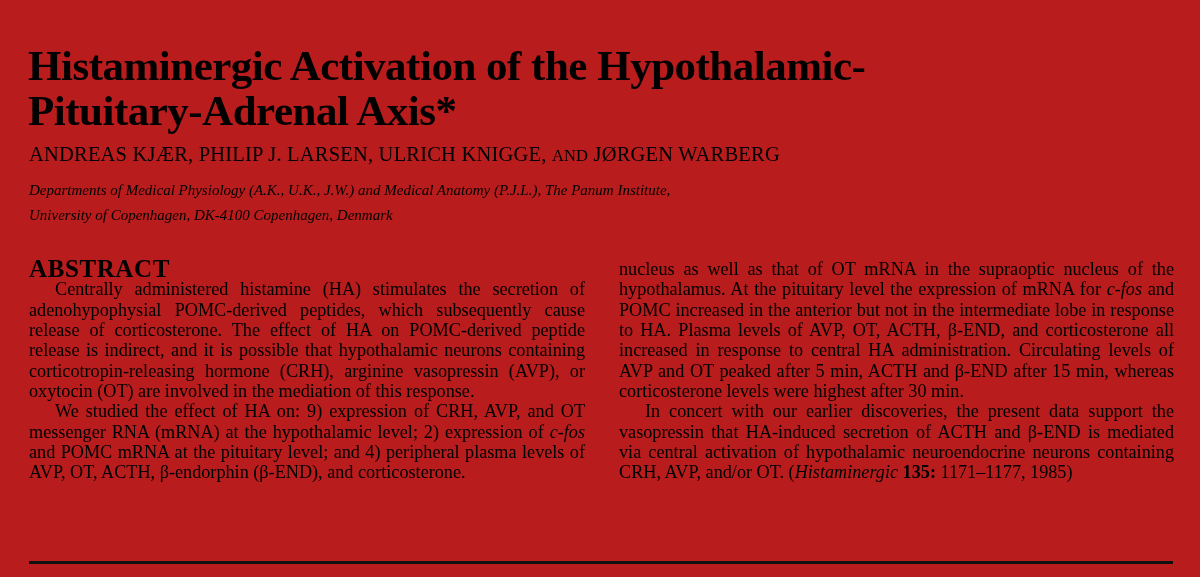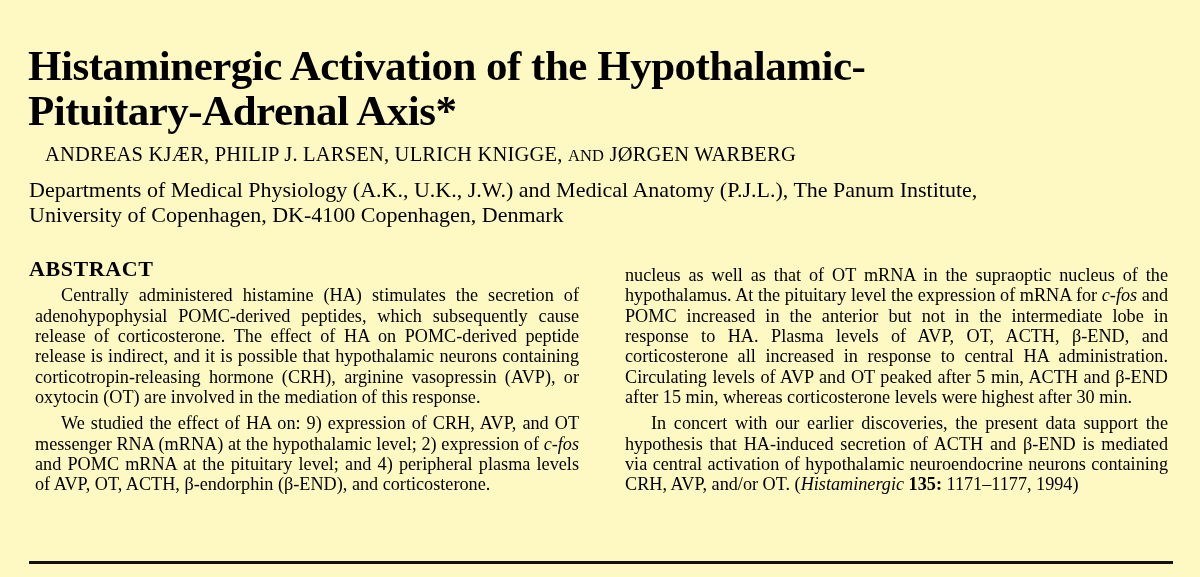--- a/index.html
+++ b/index.html
@@ -4,73 +4,74 @@
 <style>
   html, body {
     margin: 0;
     padding: 0;
     background: #ffffff;
   }
   .page {
     position: relative;
     width: 1200px;
     height: 577px;
-    background: #fef9c3;
+    background: #b91c1c;
     color: #000000;
     font-family: "Liberation Serif", serif;
     overflow: hidden;
   }
   .article-title {
     position: absolute;
     left: 28px;
     top: 14px;
     font-size: 43px;
     line-height: 45px;
     font-weight: bold;
     letter-spacing: -0.5px;
     color: #000000;
   }
   .authors-line {
     position: absolute;
-    left: 45px;
+    left: 29px;
     top: 143px;
     font-size: 20.5px;
     letter-spacing: 0.2px;
     white-space: nowrap;
     color: #000000;
   }
   .authors-line .and-word {
     font-size: 16.5px;
   }
   .affiliation {
     position: absolute;
     left: 29px;
     top: 178px;
-    font-size: 22px;
+    font-style: italic;
+    font-size: 15px;
     line-height: 24.5px;
     color: #000000;
   }
   .abstract-col {
     position: absolute;
     top: 259px;
     width: 556px;
     font-size: 18.2px;
     line-height: 20.35px;
     text-align: justify;
     color: #000000;
   }
   .abstract-col.left  { left: 29px; }
   .abstract-col.right { left: 619px; width: 555px; }
   .abstract-heading {
     font-weight: bold;
-    font-size: 22px;
+    font-size: 25px;
     letter-spacing: 0.6px;
   }
   .abstract-col p {
-    margin: 6px;
+    margin: 0;
     padding: 0;
   }
   .abstract-col p.indent {
     text-indent: 26px;
   }
   .run-i { font-style: italic; }
   .run-b { font-weight: bold; }
   .bottom-rule {
     position: absolute;
     left: 29px;
@@ -102,18 +103,18 @@
   </div>
 
   <div class="abstract-col left">
     <div class="abstract-heading">ABSTRACT</div>
     <p class="indent">Centrally administered histamine (HA) stimulates the secretion of adenohypophysial POMC-derived peptides, which subsequently cause release of corticosterone. The effect of HA on POMC-derived peptide release is indirect, and it is possible that hypothalamic neurons containing corticotropin-releasing hormone (CRH), arginine vasopressin (AVP), or oxytocin (OT) are involved in the mediation of this response.</p>
     <p class="indent"><span>We studied the effect of HA on: 9) expression of CRH, AVP, and OT messenger RNA (mRNA) at the hypothalamic level; 2) expression of </span><span class="run-i">c-fos</span><span> and POMC mRNA at the pituitary level; and 4) peripheral plasma levels of AVP, OT, ACTH, β-endorphin (β-END), and corticosterone.</span></p>
   </div>
 
   <div class="abstract-col right">
     <p><span>nucleus as well as that of OT mRNA in the supraoptic nucleus of the hypothalamus. At the pituitary level the expression of mRNA for </span><span class="run-i">c-fos</span><span> and POMC increased in the anterior but not in the intermediate lobe in response to HA. Plasma levels of AVP, OT, ACTH, β-END, and corticosterone all increased in response to central HA administration. Circulating levels of AVP and OT peaked after 5 min, ACTH and β-END after 15 min, whereas corticosterone levels were highest after 30 min.</span></p>
-    <p class="indent"><span>In concert with our earlier discoveries, the present data support the hypothesis that HA-induced secretion of ACTH and β-END is mediated via central activation of hypothalamic neuroendocrine neurons containing CRH, AVP, and/or OT. (</span><span class="run-i">Histaminergic</span><span> </span><span class="run-b">135:</span><span> 1171–1177, 1994)</span></p>
+    <p class="indent"><span>In concert with our earlier discoveries, the present data support the vasopressin that HA-induced secretion of ACTH and β-END is mediated via central activation of hypothalamic neuroendocrine neurons containing CRH, AVP, and/or OT. (</span><span class="run-i">Histaminergic</span><span> </span><span class="run-b">135:</span><span> 1171–1177, 1985)</span></p>
   </div>
 
   <div class="bottom-rule"></div>
 
 </div>
 
 </body></html>

